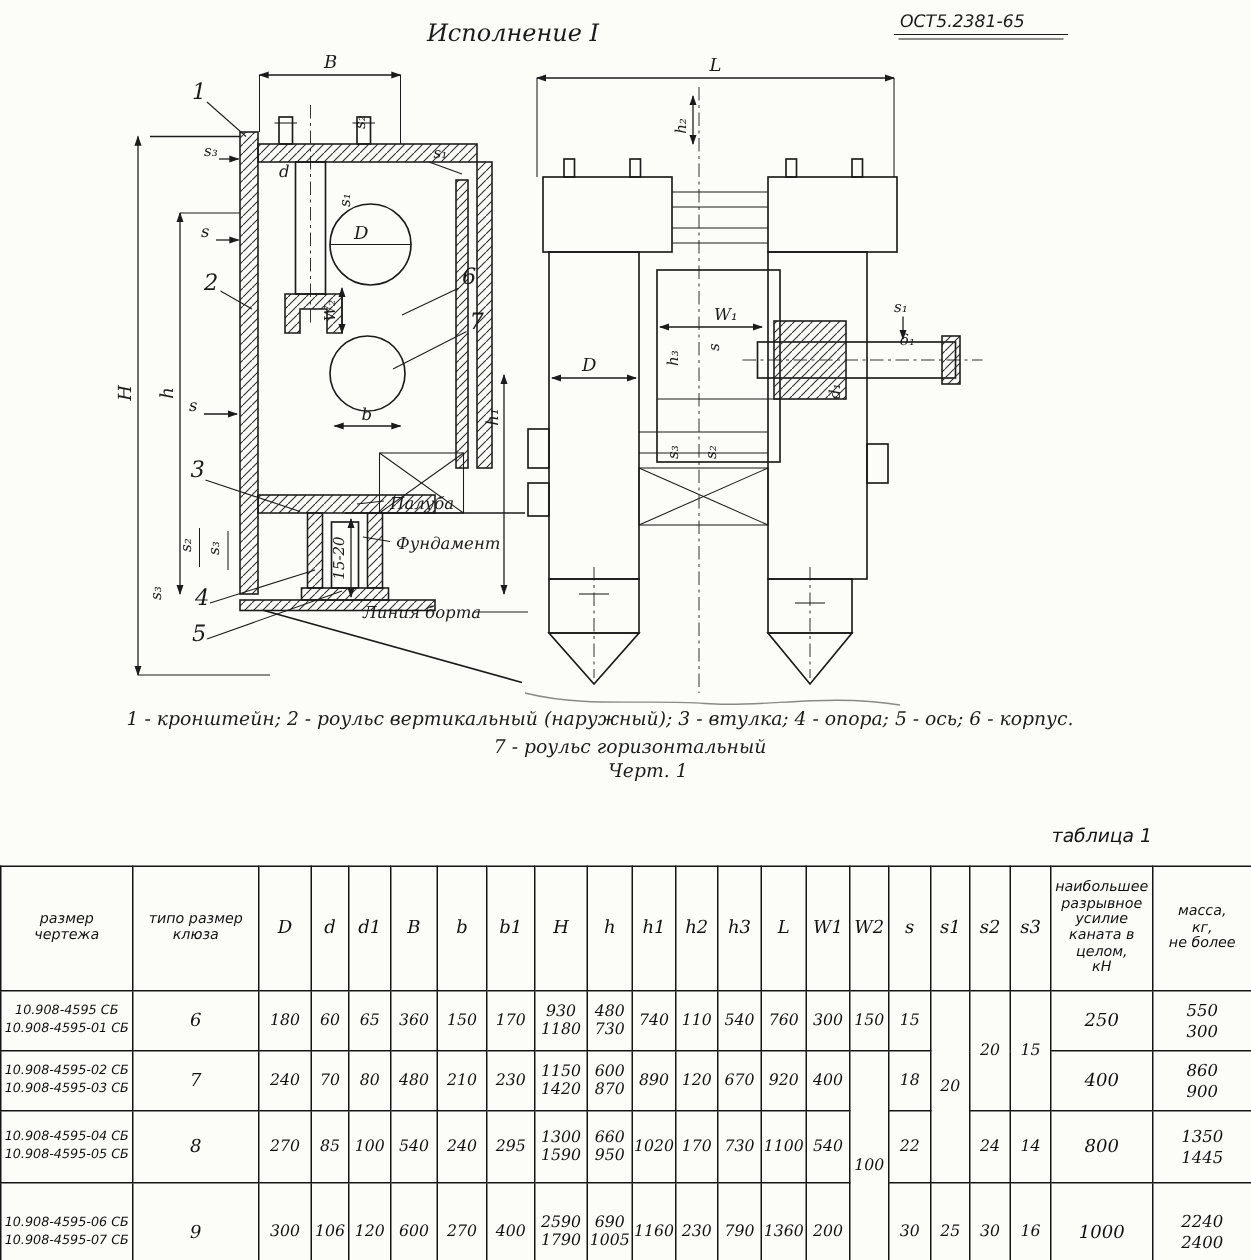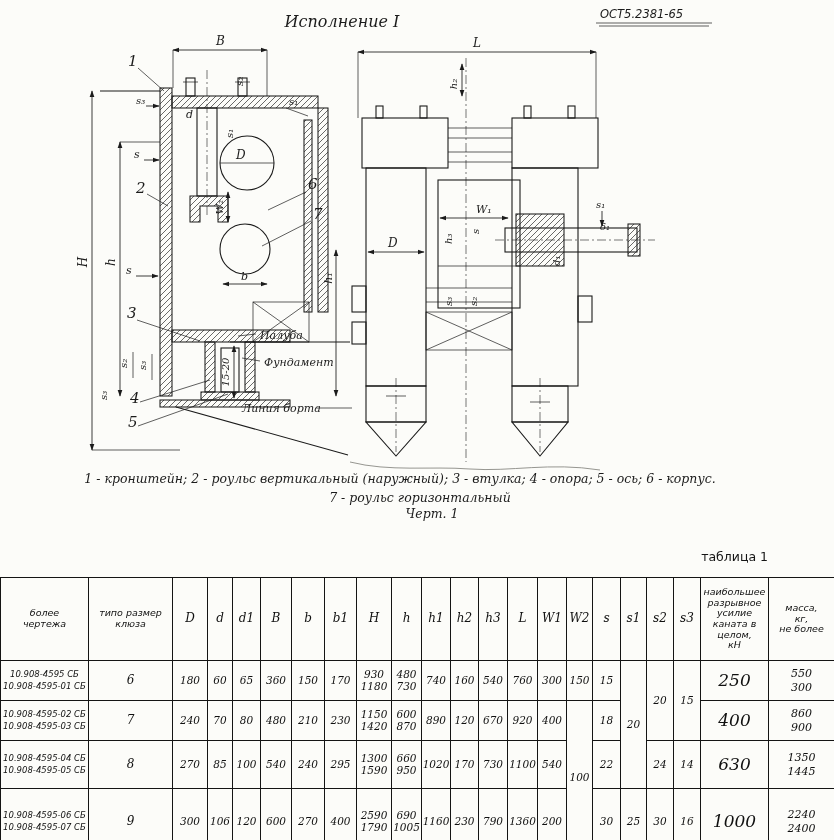--- a/index.html
+++ b/index.html
@@ -9,32 +9,32 @@
   svg text{font-family:"DejaVu Serif",serif;font-style:italic;fill:#1b1b1b;}
   .t12{font-size:12px;} .t11{font-size:11px;} .t10{font-size:10px;}
   .callout{font-size:15px;} .big{font-size:16px;} .std{font-size:11.5px;font-family:"DejaVu Sans",sans-serif;}
   .cap{font-size:12.5px;}
   .ol{fill:none;stroke:#1b1b1b;stroke-width:1.1;}
   .thin{fill:none;stroke:#1b1b1b;stroke-width:0.7;}
   .dl{fill:none;stroke:#1b1b1b;stroke-width:0.85;}
   .cl{fill:none;stroke:#1b1b1b;stroke-width:0.6;stroke-dasharray:9 3 2 3;}
   .hx{stroke:#1b1b1b;stroke-width:1.05;}
   .wavy{fill:none;stroke:#8a8a84;stroke-width:0.9;}
-  .tbl-caption{position:absolute;top:549px;right:66px;font-size:12.5px;}
+  .tbl-caption{position:absolute;top:549px;right:66px;font-style:italic;font-size:12.5px;}
   table{position:absolute;top:577px;left:0;width:834px;height:263px;border-collapse:collapse;
         table-layout:fixed;}
   th,td{border:1.2px solid #141414;text-align:center;vertical-align:middle;padding:0;
         font-style:italic;font-weight:normal;white-space:pre-line;color:#101010;line-height:1.12;}
   thead tr{height:83px;}
   tr.r1{height:40px;margin-top:20px;} tr.r2{height:40px;} tr.r3{height:48px;} tr.r4{height:66px;margin-top:34px;}
   th{font-size:9.5px;} th.dimhead{font-size:12px;font-family:"DejaVu Serif",serif;}
   td{font-size:10.5px;font-family:"DejaVu Serif",serif;}
   td.nomer{font-size:8.5px;font-family:"DejaVu Sans",sans-serif;line-height:1.35;}
   td.size{font-size:12px;}
-  td.force{font-size:17px;} td.mass{font-size:11px;line-height:1.25;}
+  td.force{font-size:12px;} td.mass{font-size:11px;line-height:1.25;}
 </style>
 </head>
 <body>
 
 <div class="page">
 
   <svg class="drawing" width="834" height="540" viewBox="0 0 834 540">
     <defs>
       <pattern id="hatch" patternUnits="userSpaceOnUse" width="6" height="6">
         <path d="M0,6 L6,0" stroke="#2a2a2a" stroke-width="0.7"></path>
@@ -245,21 +245,21 @@
         <col style="width:26px">
       <col style="width:28px">
         <col style="width:26px">
         <col style="width:27px">
         <col style="width:27px">
       <col style="width:68px">
         <col style="width:66px">
     </colgroup>
     <thead>
       <tr>
-        <th>более
+        <th>размер
 чертежа</th>
         <th>типо размер
 клюза</th>
         <th class="dimhead">D</th>
         <th class="dimhead">d</th>
         <th class="dimhead">d1</th>
         <th class="dimhead">B</th>
         <th class="dimhead">b</th>
         <th class="dimhead">b1</th>
         <th class="dimhead">H</th>
@@ -292,21 +292,21 @@
         <td>60</td>
         <td>65</td>
         <td>360</td>
         <td>150</td>
         <td>170</td>
         <td>930
 1180</td>
         <td>480
 730</td>
         <td>740</td>
-        <td>160</td>
+        <td>110</td>
         <td>540</td>
         <td>760</td>
         <td>300</td>
         <td>150</td>
         <td>15</td>
         <td rowspan="3">20</td>
         <td rowspan="2">20</td>
         <td rowspan="2">15</td>
         <td class="force">250</td>
         <td class="mass">550
@@ -352,21 +352,21 @@
         <td>660
 950</td>
         <td>1020</td>
         <td>170</td>
         <td>730</td>
         <td>1100</td>
         <td>540</td>
         <td>22</td>
         <td>24</td>
         <td>14</td>
-        <td class="force">630</td>
+        <td class="force">800</td>
         <td class="mass">1350
 1445</td>
       </tr>
       <tr class="r4">
         <td class="nomer">10.908-4595-06 СБ
 10.908-4595-07 СБ</td>
         <td class="size">9</td>
         <td>300</td>
         <td>106</td>
         <td>120</td>

